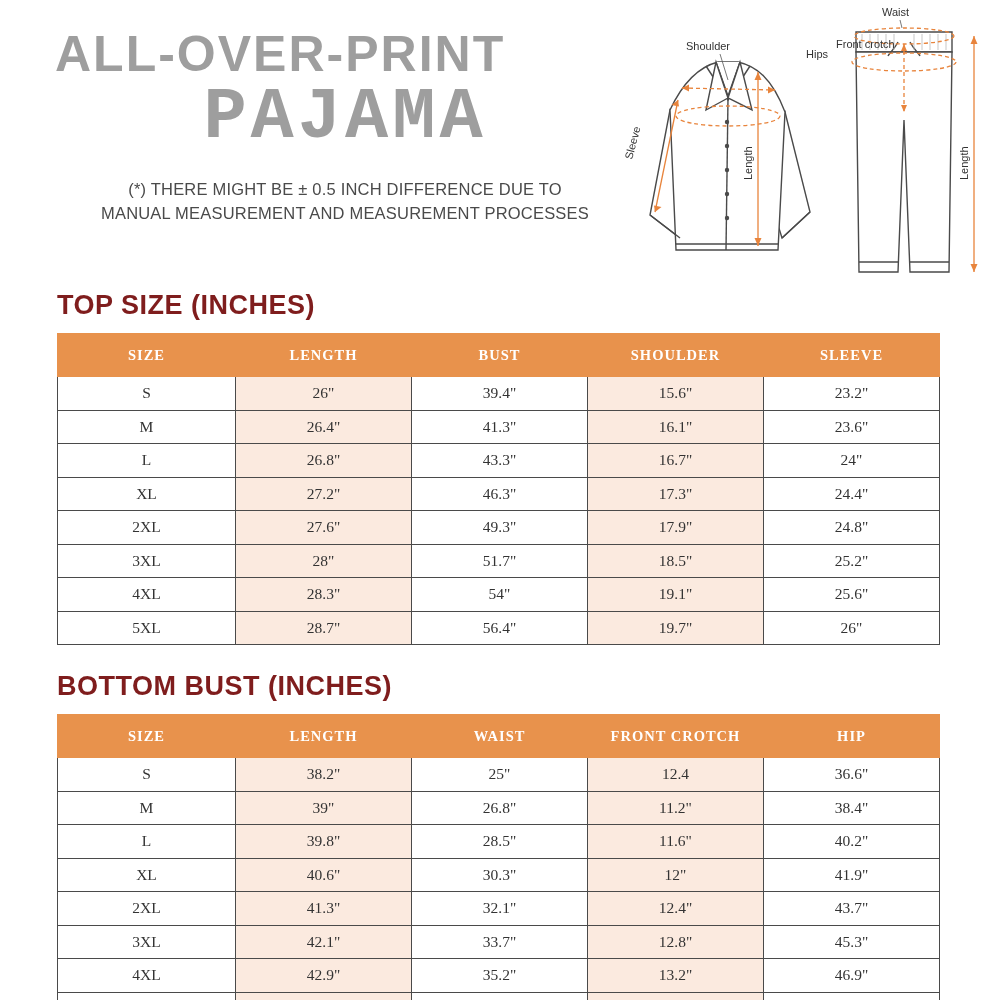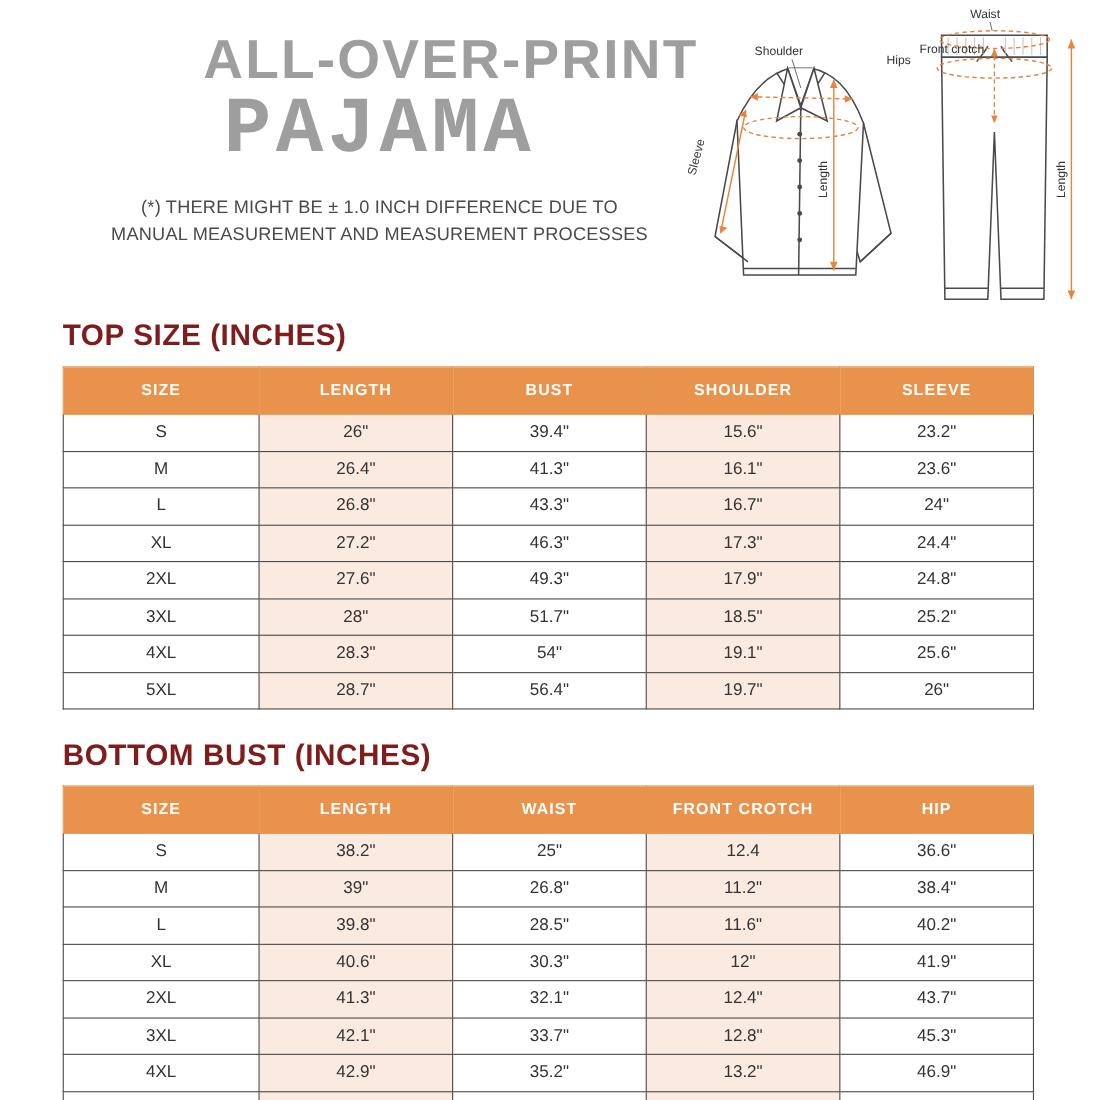--- a/index.html
+++ b/index.html
@@ -33,21 +33,21 @@
     left: 55px;
     top: 28px;
     width: 580px;
   }
   .title-line1 {
     font-size: 50px;
     font-weight: bold;
     letter-spacing: 2px;
     color: #9e9e9e;
     line-height: 1.05;
-    text-align: right;
+    text-align: left;
   }
   .title-line2 {
     font-size: 72px;
     font-weight: bold;
     letter-spacing: 4px;
     color: #9e9e9e;
     line-height: 1.05;
     text-align: center;
     font-family: Liberation Mono, monospace;
   }
@@ -79,20 +79,21 @@
   .section-title.second {
     margin-top: 26px;
   }
 
   
   table.size-table {
     border-collapse: collapse;
     width: 800px;
     margin: 0 0 0 57px;
     table-layout: fixed;
+    font-family: Liberation Serif, serif;
   }
   table.size-table th {
     background: #e8924c;
     color: #ffffff;
     font-size: 14.5px;
     font-weight: bold;
     letter-spacing: 1px;
     height: 40px;
     border: 1px solid #e8924c;
     text-align: center;
@@ -123,21 +124,21 @@
 <body>
 
 <div class="page">
 
   <div class="header">
 
     <div class="title-block">
       <div class="title-line1">ALL-OVER-PRINT</div>
       <div class="title-line2">PAJAMA</div>
       <div class="disclaimer">
-        <span>(*) THERE MIGHT BE ± 1.0 INCH DIFFERENCE DUE TO</span><br>
+        <span>(*) THERE MIGHT BE ± 0.5 INCH DIFFERENCE DUE TO</span><br>
         <span>MANUAL MEASUREMENT AND MEASUREMENT PROCESSES</span>
       </div>
     </div>
 
     <div class="illustration">
       <svg width="380" height="300" viewBox="0 0 380 300" xmlns="http://www.w3.org/2000/svg">
 
         <g stroke="#4a4a4a" fill="#ffffff" stroke-width="1.4">
 
           <path d="M60,110 L40,215 L70,238 L96,160 Z"></path>

